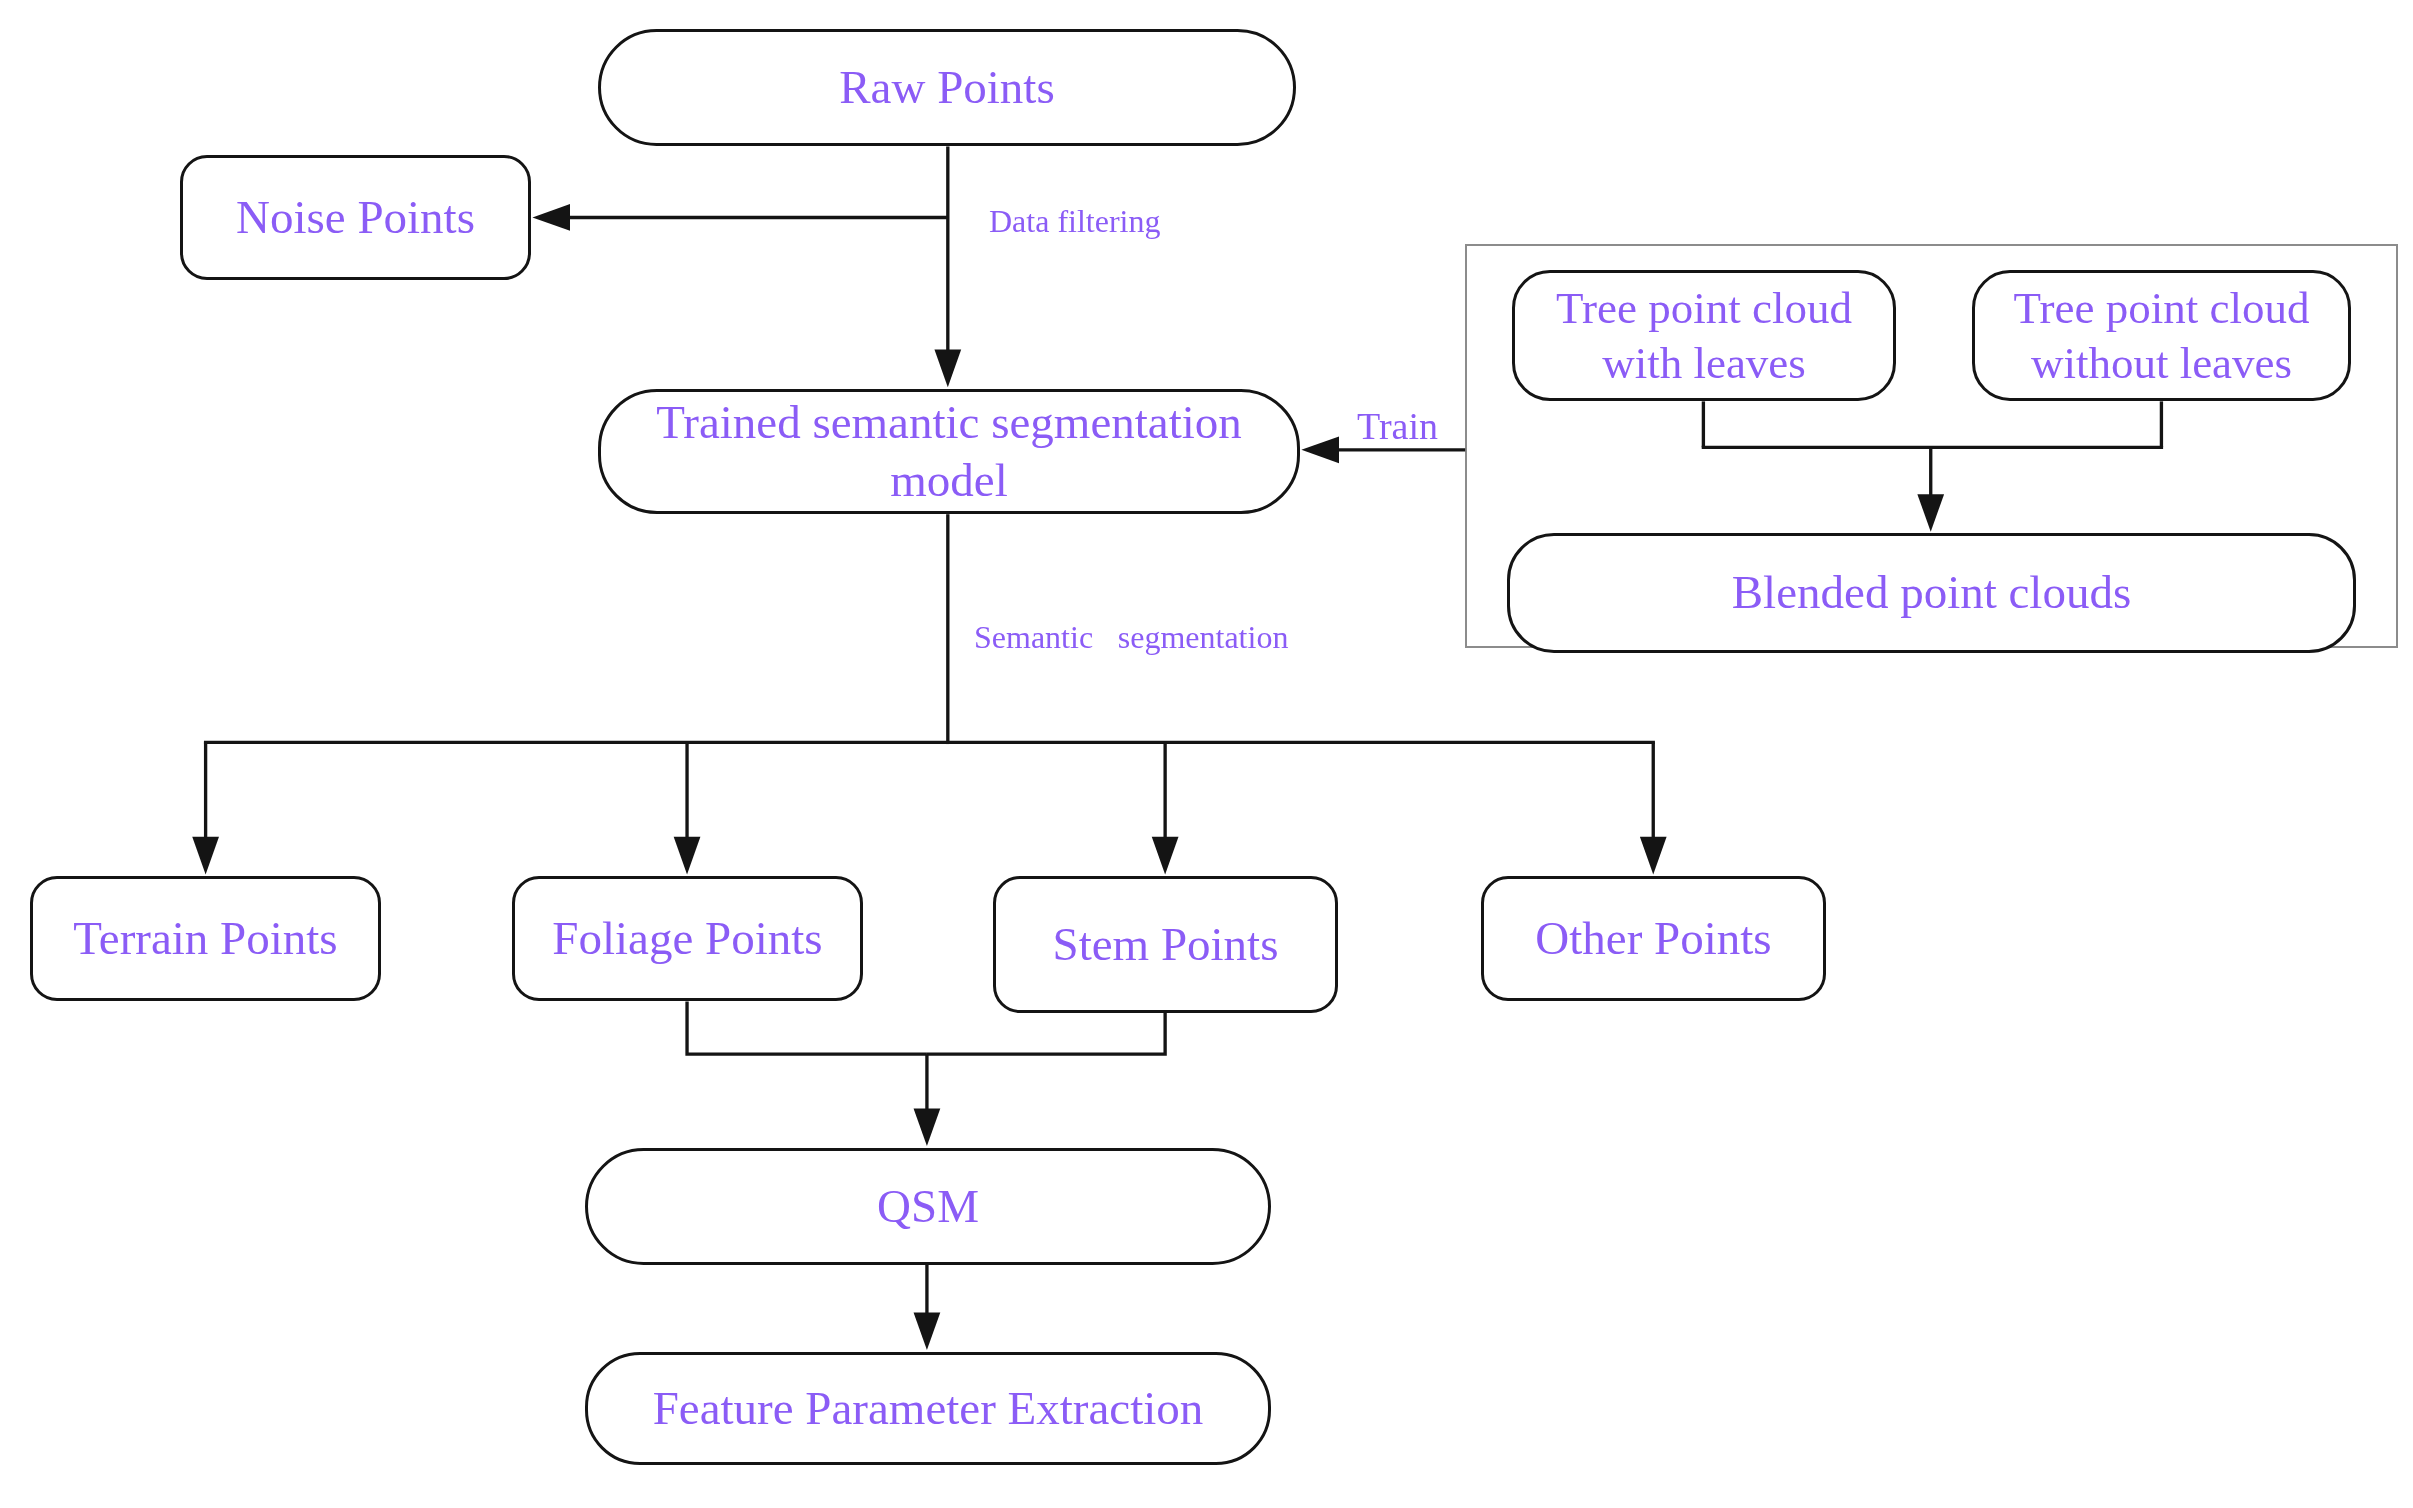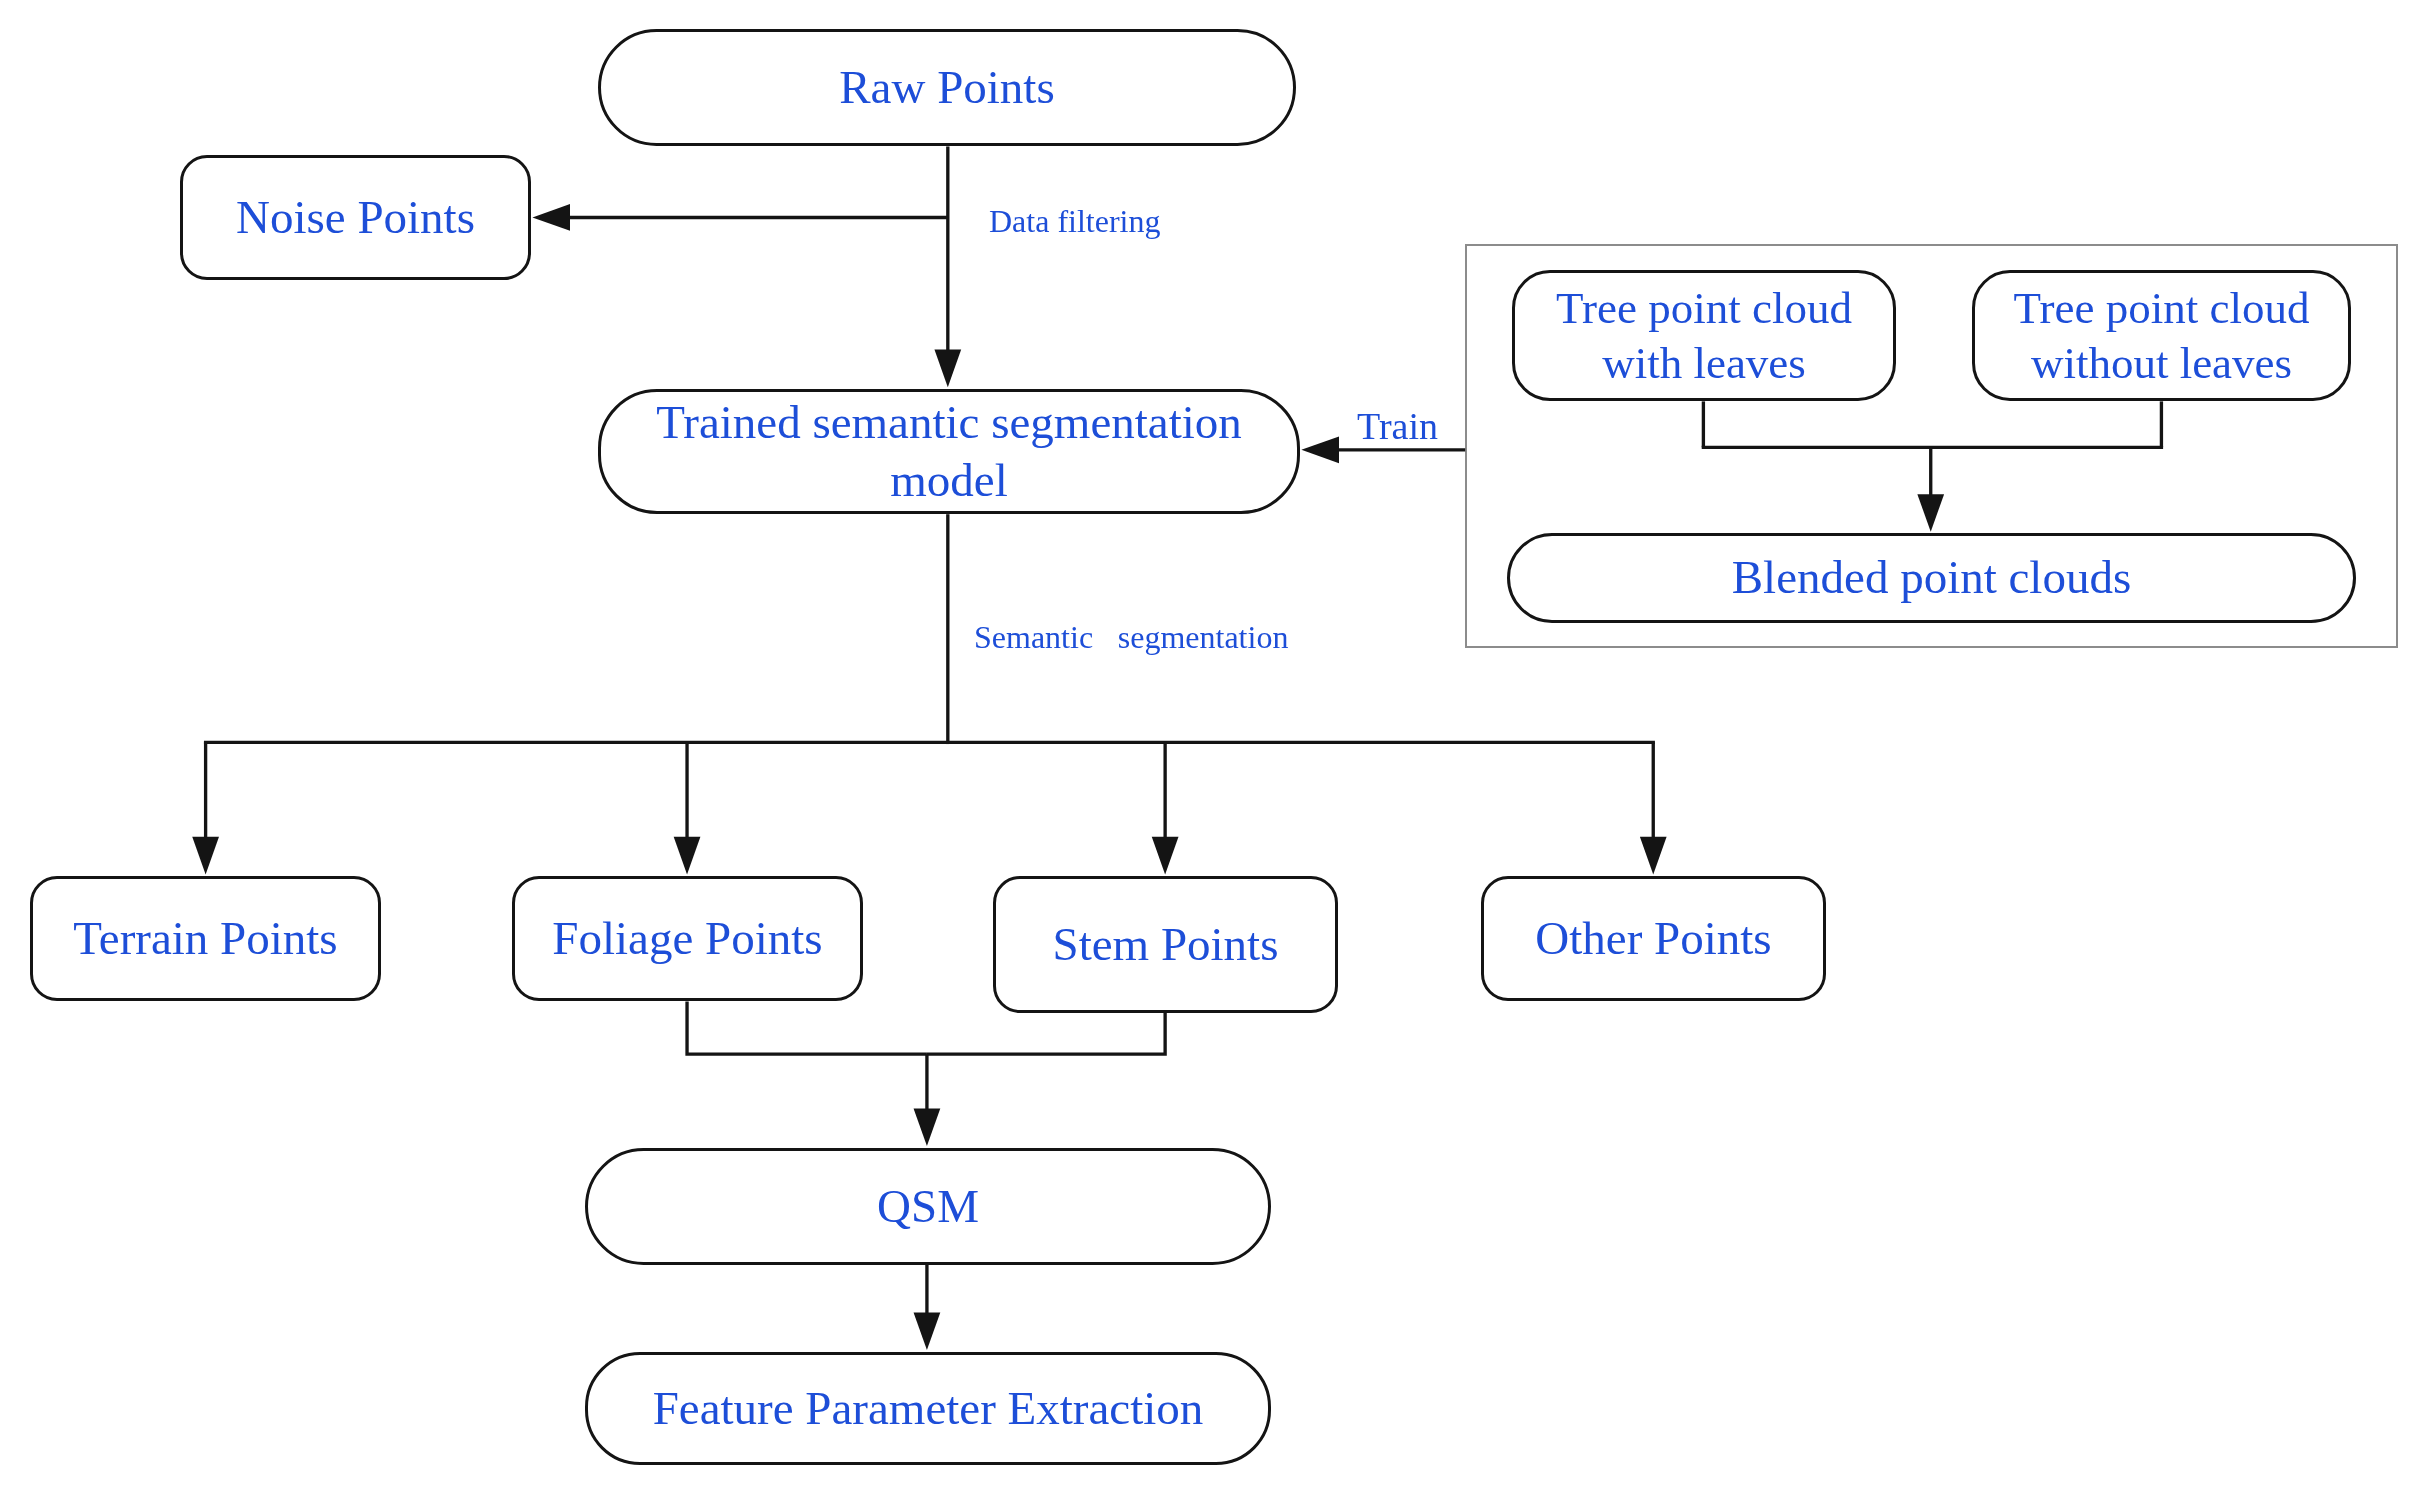--- a/index.html
+++ b/index.html
@@ -6,21 +6,21 @@
     margin: 0;
     padding: 0;
     background: #ffffff;
   }
   #canvas {
     position: relative;
     width: 2413px;
     height: 1509px;
     background: #ffffff;
     font-family: "Liberation Serif", "DejaVu Serif", serif;
-    color: #1d4ed8;
+    color: #8b5cf6;
     overflow: hidden;
   }
   #edges {
     position: absolute;
     left: 0; top: 0;
     width: 2413px;
     height: 1509px;
     z-index: 1;
   }
   .panel {
@@ -122,21 +122,21 @@
   </div>
 
   <div class="node round45" style="left:1972px; top:270px; width:379px; height:131px; font-size:45px;">
     <span class="inner" style="width:343px;">Tree point cloud without leaves</span>
   </div>
 
   <div class="node round45" style="left:1512px; top:270px; width:384px; height:131px; font-size:45px;">
     <span class="inner" style="width:334px;">Tree point cloud with leaves</span>
   </div>
 
-  <div class="node" style="left:1507px; top:533px; width:849px; height:90px; border-radius:47px;">
+  <div class="node" style="left:1507px; top:533px; width:849px; height:120px; border-radius:47px;">
     <span class="inner">Blended point clouds</span>
   </div>
 
   <div class="node round" style="left:30px; top:876px; width:351px; height:125px;">
     <span class="inner">Terrain Points</span>
   </div>
 
   <div class="node round" style="left:512px; top:876px; width:351px; height:125px;">
     <span class="inner">Foliage Points</span>
   </div>

